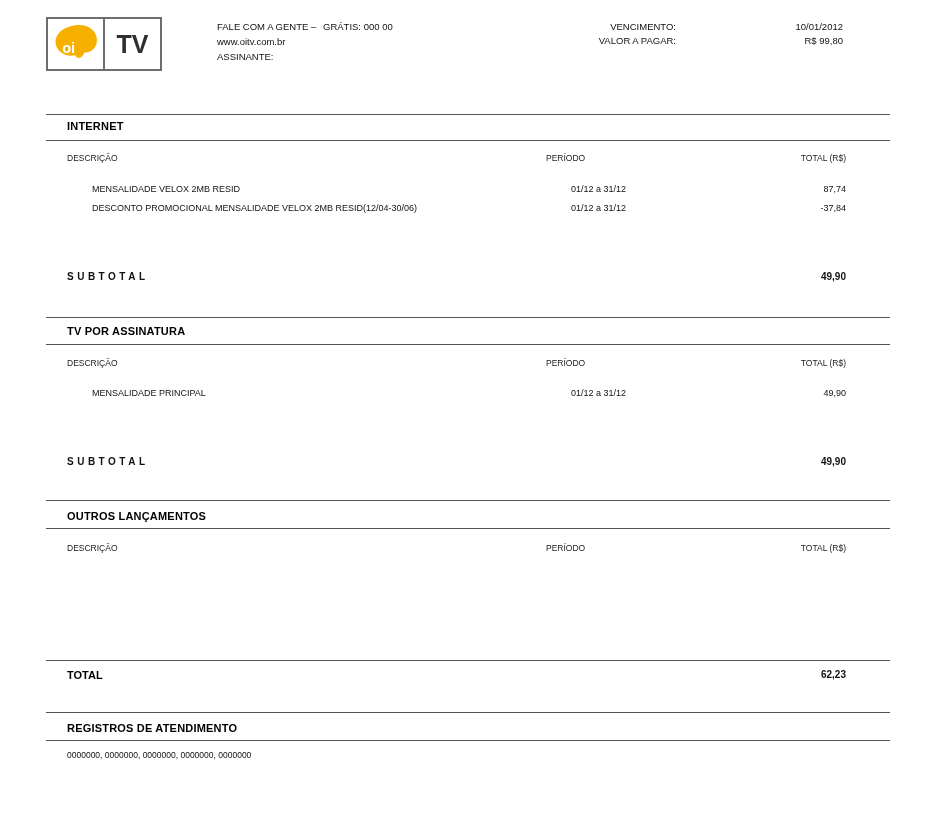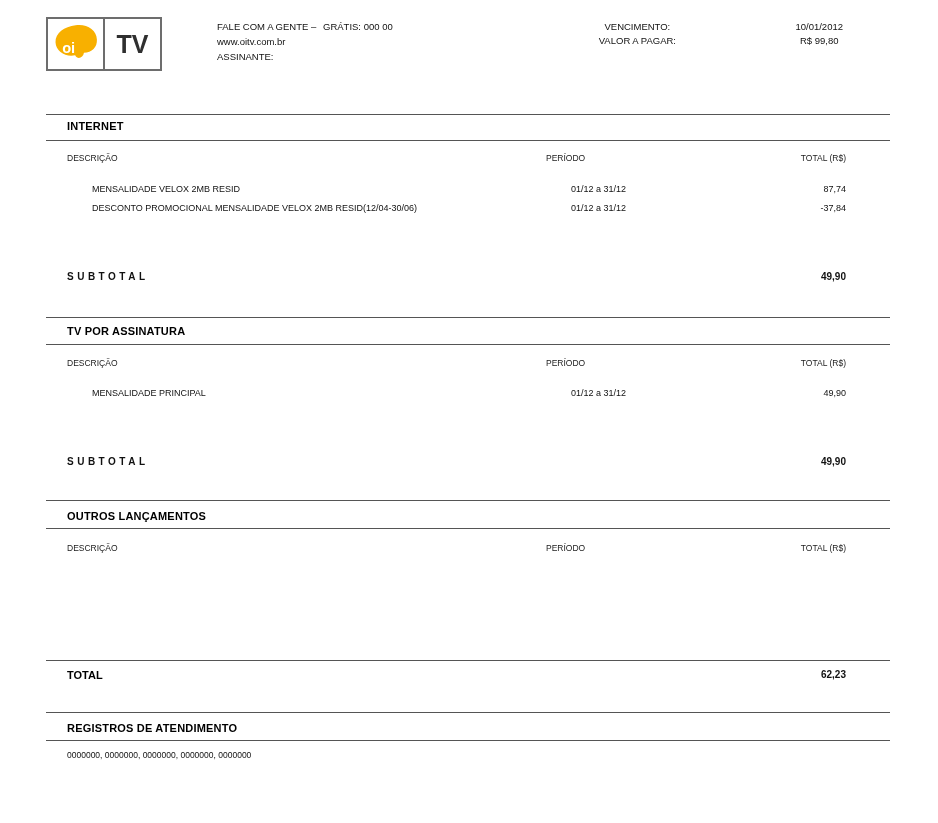--- a/index.html
+++ b/index.html
@@ -14,21 +14,21 @@
   .abs{position:absolute;white-space:nowrap;}
   .hr{position:absolute;left:46px;width:844px;height:0;border-top:1px solid #555;}
   
   .logo{position:absolute;left:46px;top:17px;display:flex;}
   .logo-box{width:55px;height:50px;border:2px solid #6d6d6d;background:#fff;
     display:flex;align-items:center;justify-content:center;}
   .logo-box + .logo-box{margin-left:-2px;text-align:center;}
   .tv-text{font-size:25px;font-weight:bold;color:#2f2f2f;letter-spacing:0px;}
   
   .contact{font-size:9.5px;line-height:15px;color:#111;margin-left:36px;}
-  .billing-labels,.billing-values{font-size:9.5px;line-height:14px;text-align:center;color:#111;}
+  .billing-labels,.billing-values{font-size:9.5px;line-height:14px;text-align:right;color:#111;}
   
   .section-title{font-size:11px;font-weight:600;color:#000;letter-spacing:.2px;}
   .col-head{font-size:8.5px;color:#1a1a1a;}
   .row-text{font-size:9px;color:#111;padding-left:25px;}
   .num{text-align:right;}
   .subtotal-label{font-size:10px;font-weight:600;letter-spacing:3.5px;color:#111;}
   .subtotal-value{font-size:10px;font-weight:600;color:#111;}
   .total-label{font-size:11px;font-weight:600;color:#000;}
   .total-value{font-size:10px;font-weight:600;color:#111;}
   .registros-nums{font-size:8.5px;color:#111;}

